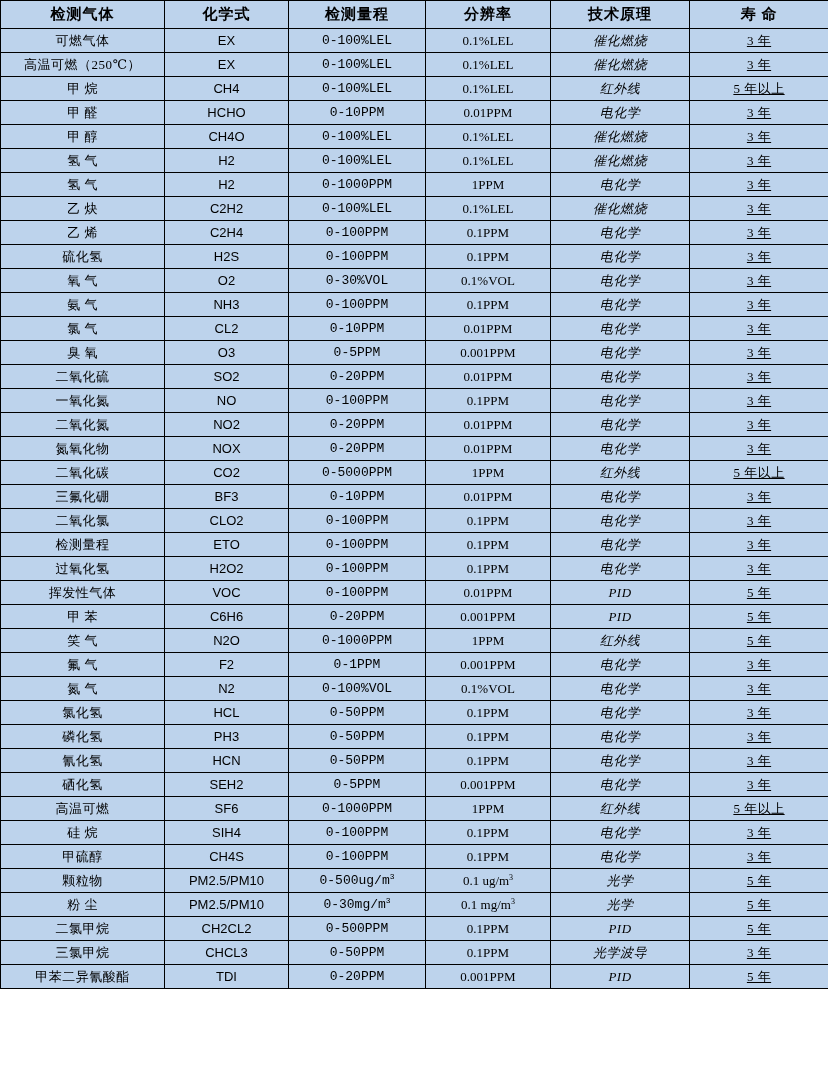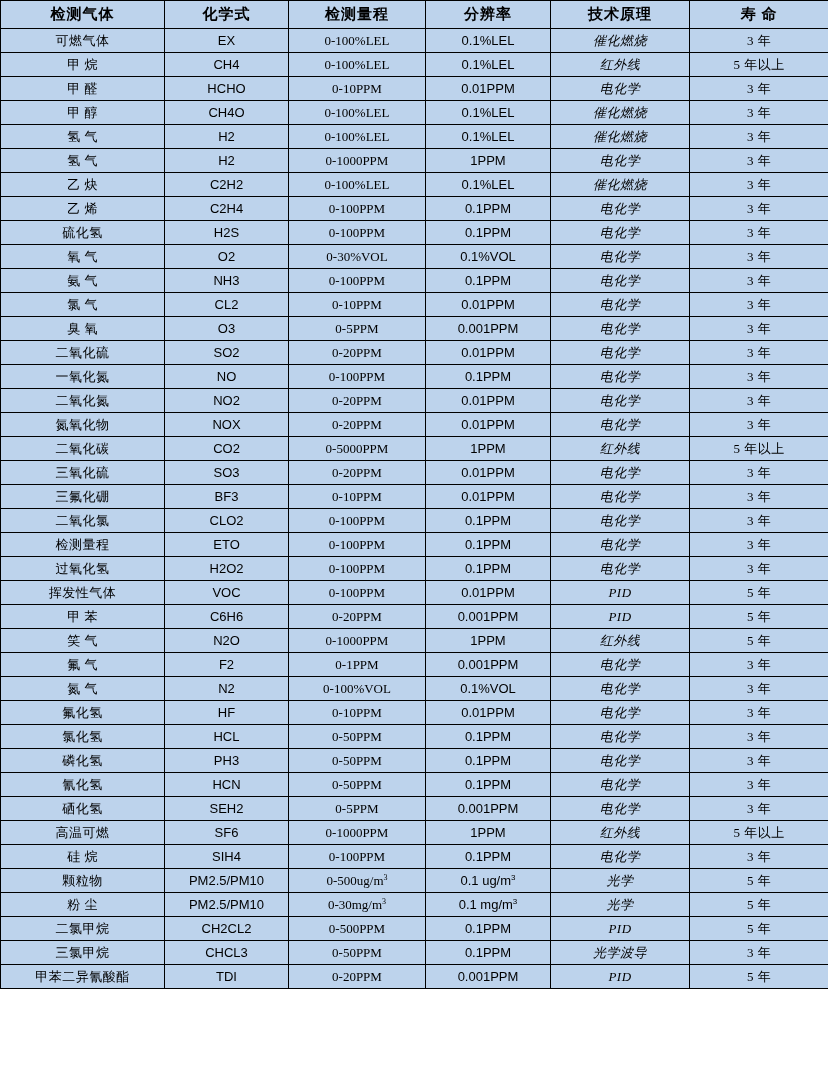--- a/index.html
+++ b/index.html
@@ -41,24 +41,24 @@
   
   col.c0 { width: 164px; }
   col.c1 { width: 124px; }
   col.c2 { width: 137px; }
   col.c3 { width: 125px; }
   col.c4 { width: 139px; }
   col.c5 { width: 139px; }
 
   td.col-name  { font-size: 14px; letter-spacing: 0.5px; }
   td.col-form  { font-family: Liberation Sans, sans-serif; font-size: 13px; }
-  td.col-range { font-family: Liberation Serif, serif; font-size: 12.5px; }
-  td.col-res   { font-family: Liberation Sans, sans-serif; font-size: 12.5px; }
+  td.col-range { font-family: Liberation Mono, monospace; font-size: 12.5px; }
+  td.col-res   { font-family: Liberation Serif, serif; font-size: 12.5px; }
   td.col-tech  { font-size: 13px; letter-spacing: 0.5px; font-style: italic; }
-  td.col-life  { font-size: 13px; letter-spacing: 0.5px; }
+  td.col-life  { font-size: 13px; letter-spacing: 0.5px; text-decoration: underline; }
 
   sup { font-size: 8px; vertical-align: super; line-height: 0; }
 </style>
 </head>
 <body>
 
 <table id="gas-table">
   <colgroup>
     <col class="c0">
       <col class="c1">
@@ -80,20 +80,28 @@
   <tbody id="gas-table-body">
       <tr>
         <td class="col-name">可燃气体</td>
         <td class="col-form">EX</td>
         <td class="col-range">0-100%LEL</td>
         <td class="col-res">0.1%LEL</td>
         <td class="col-tech">催化燃烧</td>
         <td class="col-life">3 年</td>
       </tr>
       <tr>
+        <td class="col-name">高温可燃（250℃）</td>
+        <td class="col-form">EX</td>
+        <td class="col-range">0-100%LEL</td>
+        <td class="col-res">0.1%LEL</td>
+        <td class="col-tech">催化燃烧</td>
+        <td class="col-life">3 年</td>
+      </tr>
+      <tr>
         <td class="col-name">甲 烷</td>
         <td class="col-form">CH4</td>
         <td class="col-range">0-100%LEL</td>
         <td class="col-res">0.1%LEL</td>
         <td class="col-tech">红外线</td>
         <td class="col-life">5 年以上</td>
       </tr>
       <tr>
         <td class="col-name">甲 醛</td>
         <td class="col-form">HCHO</td>
@@ -216,28 +224,20 @@
       </tr>
       <tr>
         <td class="col-name">二氧化碳</td>
         <td class="col-form">CO2</td>
         <td class="col-range">0-5000PPM</td>
         <td class="col-res">1PPM</td>
         <td class="col-tech">红外线</td>
         <td class="col-life">5 年以上</td>
       </tr>
       <tr>
-        <td class="col-name">三氧化硫</td>
-        <td class="col-form">SO3</td>
-        <td class="col-range">0-20PPM</td>
-        <td class="col-res">0.01PPM</td>
-        <td class="col-tech">电化学</td>
-        <td class="col-life">3 年</td>
-      </tr>
-      <tr>
         <td class="col-name">三氟化硼</td>
         <td class="col-form">BF3</td>
         <td class="col-range">0-10PPM</td>
         <td class="col-res">0.01PPM</td>
         <td class="col-tech">电化学</td>
         <td class="col-life">3 年</td>
       </tr>
       <tr>
         <td class="col-name">二氧化氯</td>
         <td class="col-form">CLO2</td>
@@ -292,28 +292,20 @@
         <td class="col-range">0-1PPM</td>
         <td class="col-res">0.001PPM</td>
         <td class="col-tech">电化学</td>
         <td class="col-life">3 年</td>
       </tr>
       <tr>
         <td class="col-name">氮 气</td>
         <td class="col-form">N2</td>
         <td class="col-range">0-100%VOL</td>
         <td class="col-res">0.1%VOL</td>
-        <td class="col-tech">电化学</td>
-        <td class="col-life">3 年</td>
-      </tr>
-      <tr>
-        <td class="col-name">氟化氢</td>
-        <td class="col-form">HF</td>
-        <td class="col-range">0-10PPM</td>
-        <td class="col-res">0.01PPM</td>
         <td class="col-tech">电化学</td>
         <td class="col-life">3 年</td>
       </tr>
       <tr>
         <td class="col-name">氯化氢</td>
         <td class="col-form">HCL</td>
         <td class="col-range">0-50PPM</td>
         <td class="col-res">0.1PPM</td>
         <td class="col-tech">电化学</td>
         <td class="col-life">3 年</td>
@@ -352,20 +344,28 @@
       </tr>
       <tr>
         <td class="col-name">硅 烷</td>
         <td class="col-form">SIH4</td>
         <td class="col-range">0-100PPM</td>
         <td class="col-res">0.1PPM</td>
         <td class="col-tech">电化学</td>
         <td class="col-life">3 年</td>
       </tr>
       <tr>
+        <td class="col-name">甲硫醇</td>
+        <td class="col-form">CH4S</td>
+        <td class="col-range">0-100PPM</td>
+        <td class="col-res">0.1PPM</td>
+        <td class="col-tech">电化学</td>
+        <td class="col-life">3 年</td>
+      </tr>
+      <tr>
         <td class="col-name">颗粒物</td>
         <td class="col-form">PM2.5/PM10</td>
         <td class="col-range">0-500ug/m<sup>3</sup></td>
         <td class="col-res">0.1 ug/m<sup>3</sup></td>
         <td class="col-tech">光学</td>
         <td class="col-life">5 年</td>
       </tr>
       <tr>
         <td class="col-name">粉 尘</td>
         <td class="col-form">PM2.5/PM10</td>

